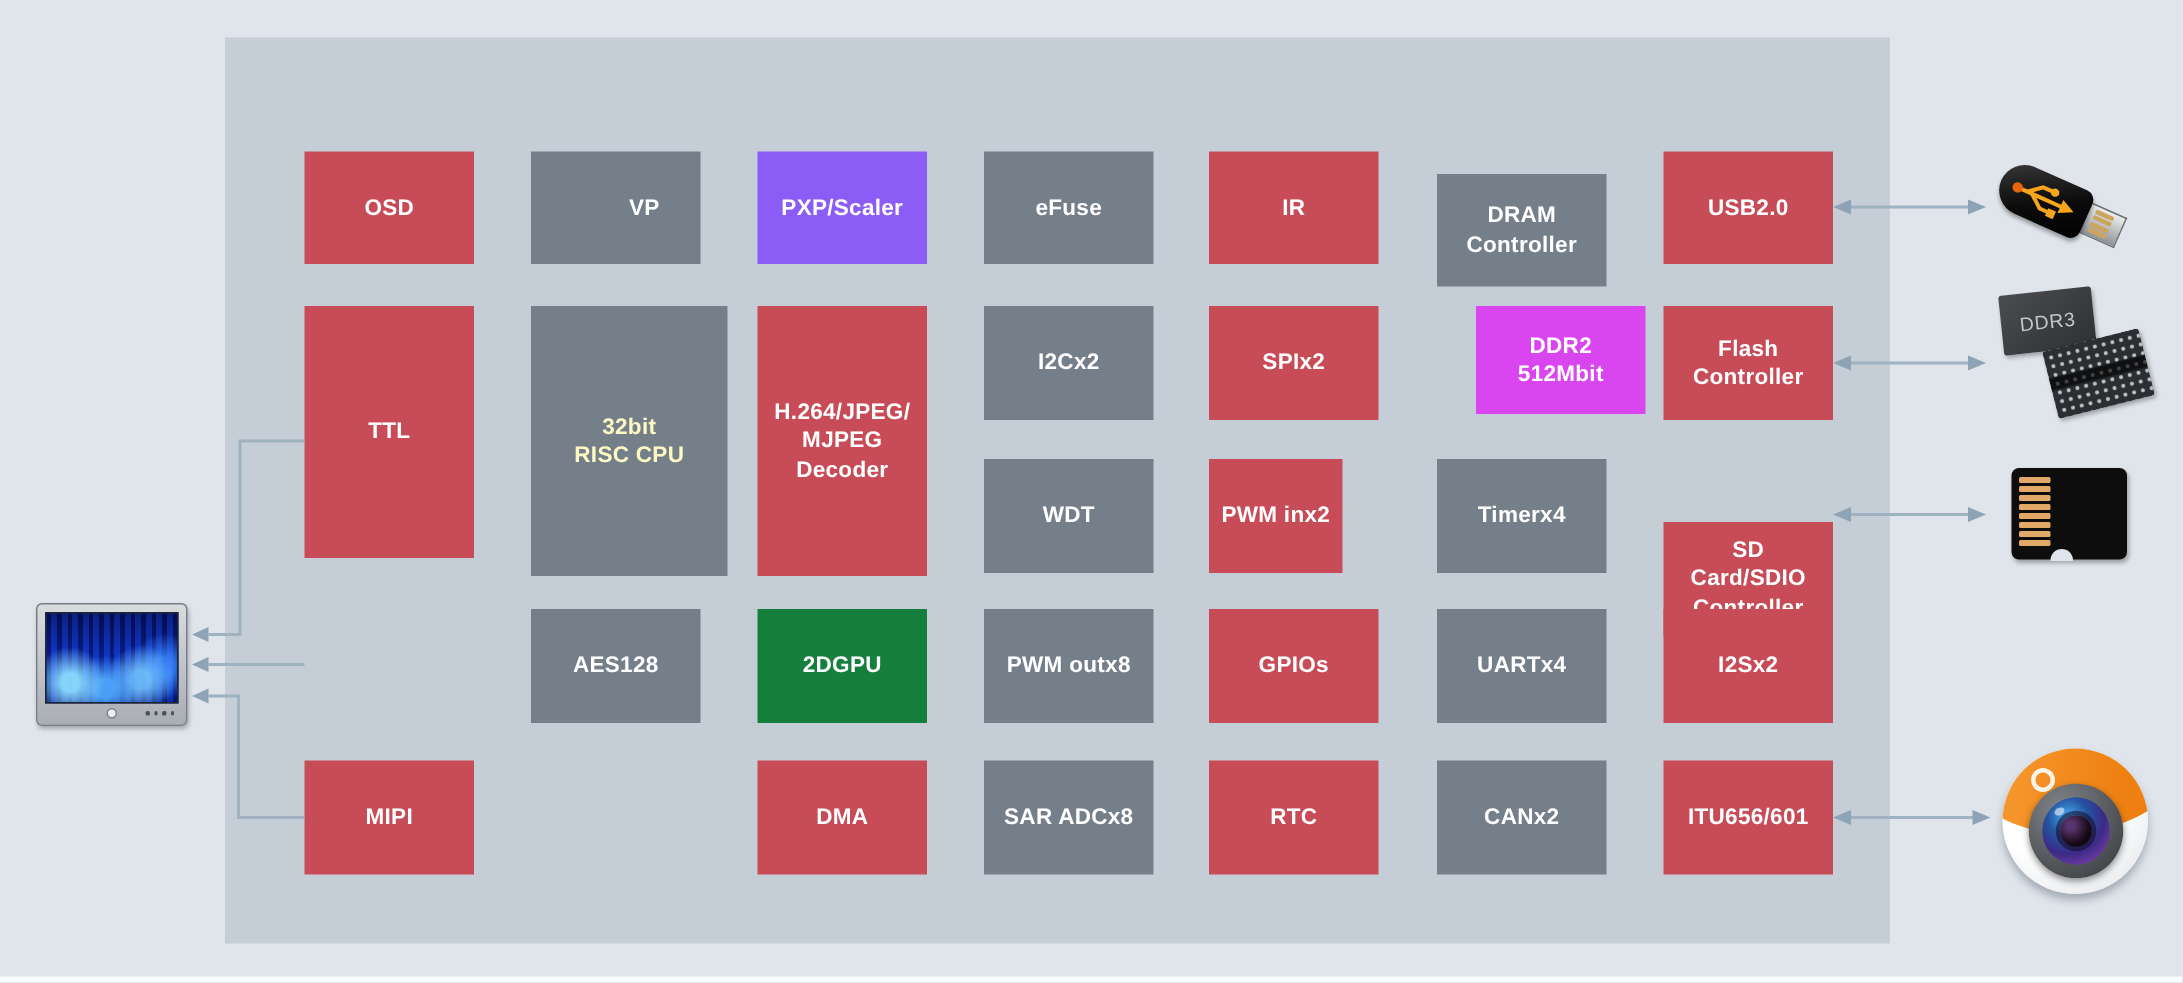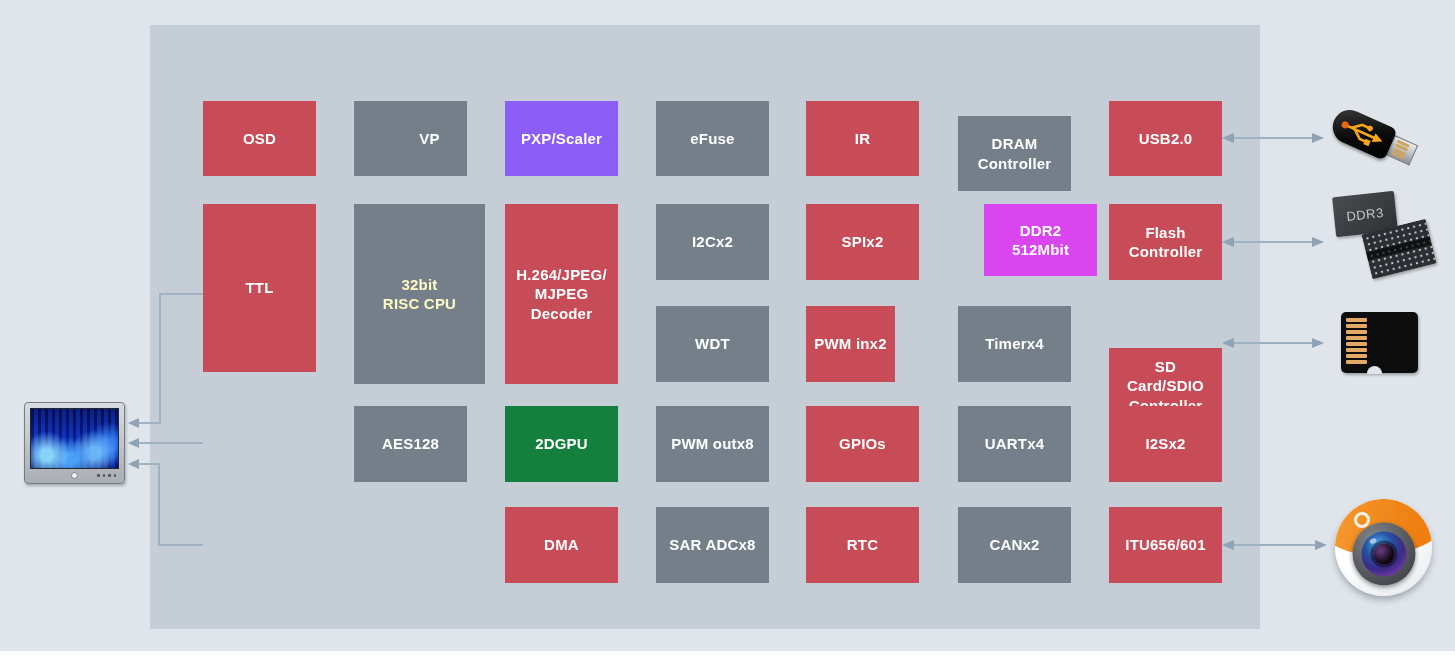--- a/index.html
+++ b/index.html
@@ -109,20 +109,21 @@
 </style>
 </head>
 <body>
 
 <div class="page">
   <div class="panel"></div>
 
   <div id="block-layer">
       <div class="block" style="background: rgb(200, 76, 87); color: rgb(255, 255, 255); left: 203px; top: 101px; width: 113px; height: 75px;">OSD</div>
       <div class="block" style="background: rgb(200, 76, 87); color: rgb(255, 255, 255); left: 203px; top: 204px; width: 113px; height: 168px;">TTL</div>
+      <div class="block" style="background: rgb(200, 76, 87); color: rgb(255, 255, 255); left: 203px; top: 507px; width: 113px; height: 76px;">MIPI</div>
       <div class="block" style="background: rgb(116, 127, 138); color: rgb(255, 255, 255); left: 354px; top: 101px; width: 113px; height: 75px; padding-left: 40px;">VP</div>
       <div class="block" style="background: rgb(116, 127, 138); color: #fef9c3; left: 354px; top: 204px; width: 131px; height: 180px;">32bit
 RISC CPU</div>
       <div class="block" style="background: rgb(116, 127, 138); color: rgb(255, 255, 255); left: 354px; top: 406px; width: 113px; height: 76px;">AES128</div>
       <div class="block" style="background: #8b5cf6; color: rgb(255, 255, 255); left: 505px; top: 101px; width: 113px; height: 75px;">PXP/Scaler</div>
       <div class="block" style="background: rgb(200, 76, 87); color: rgb(255, 255, 255); left: 505px; top: 204px; width: 113px; height: 180px;">H.264/JPEG/
 MJPEG
 Decoder</div>
       <div class="block" style="background: #15803d; color: rgb(255, 255, 255); left: 505px; top: 406px; width: 113px; height: 76px;">2DGPU</div>
       <div class="block" style="background: rgb(200, 76, 87); color: rgb(255, 255, 255); left: 505px; top: 507px; width: 113px; height: 76px;">DMA</div>

